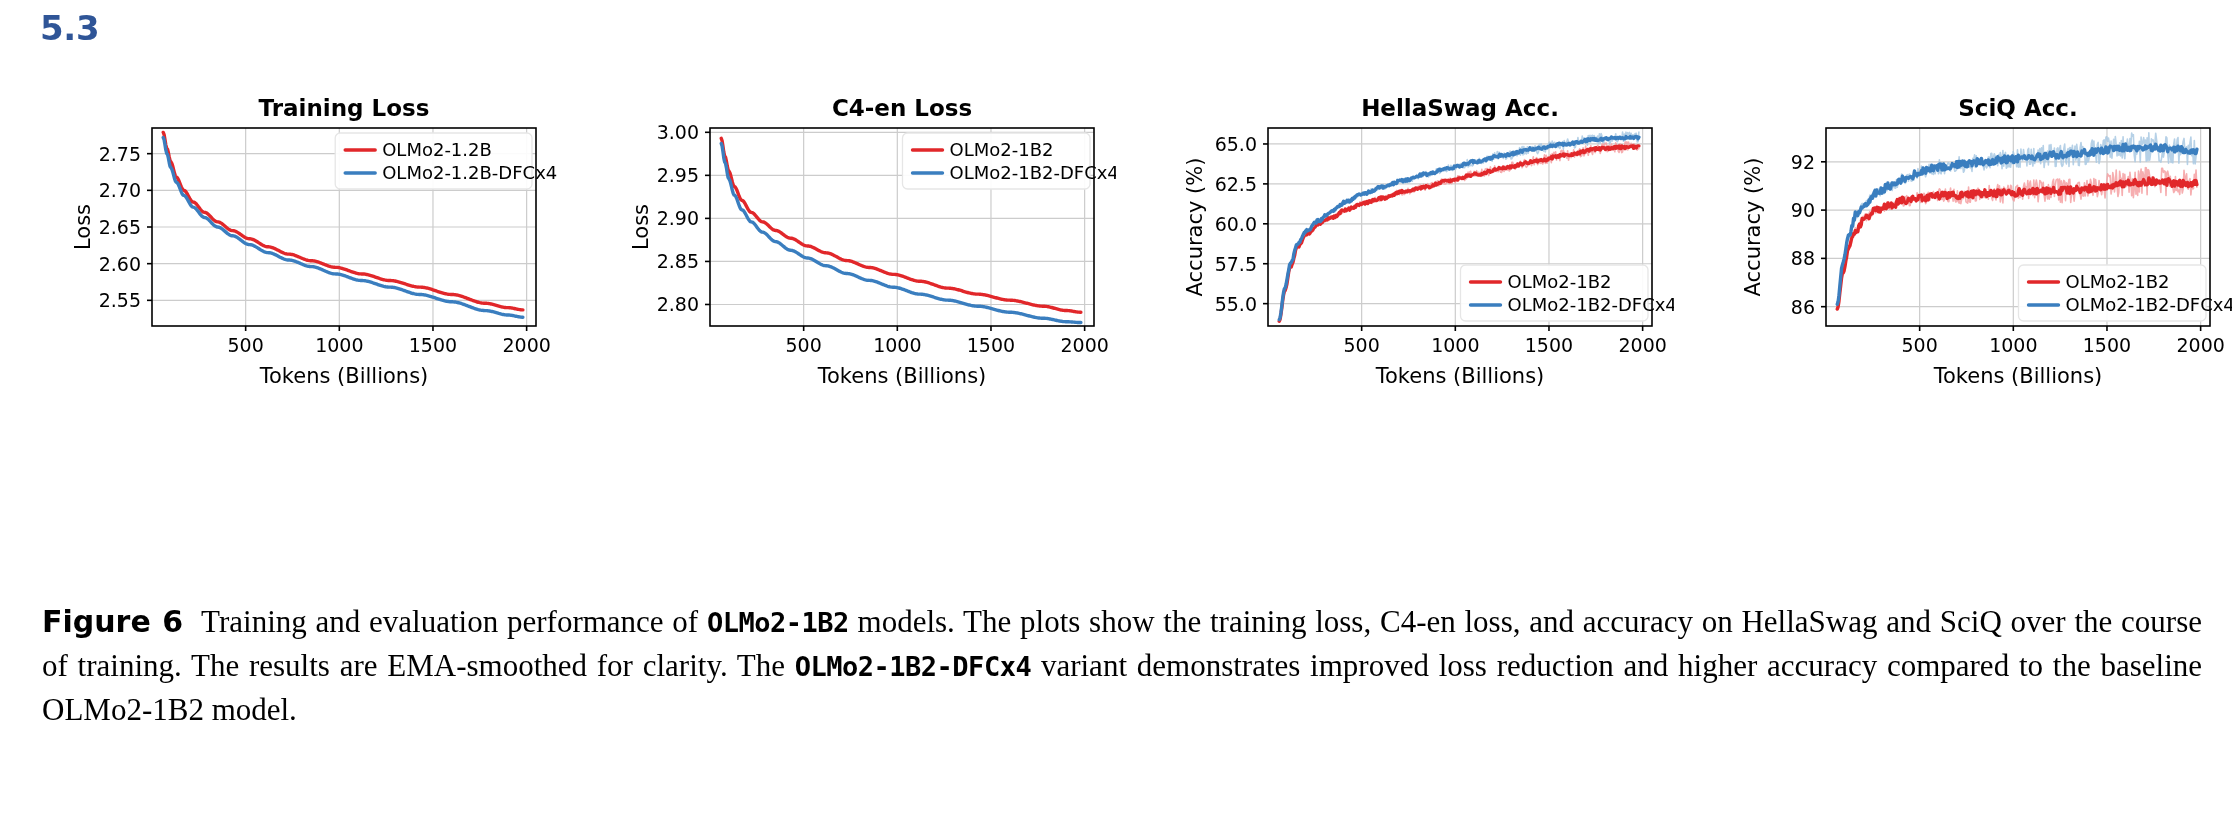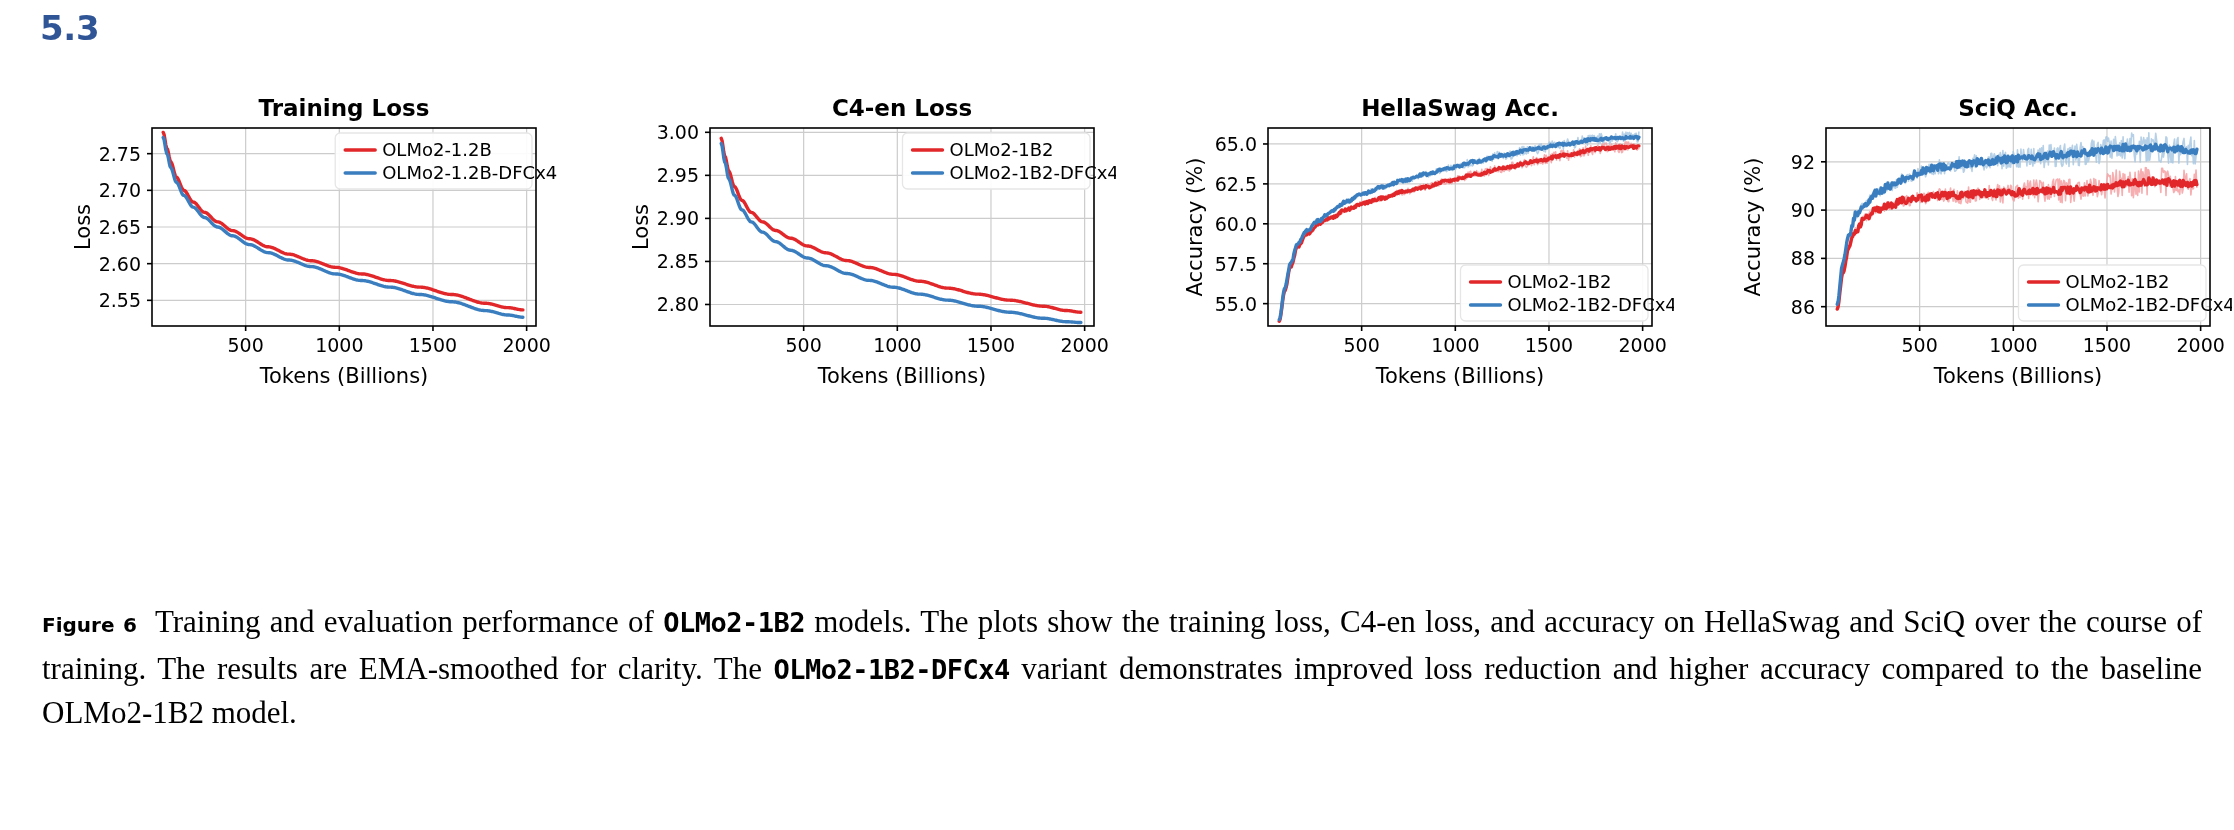--- a/index.html
+++ b/index.html
@@ -55,21 +55,21 @@
     font-family: "Liberation Serif", serif;
     font-size: 31px;
     line-height: 43px;
     color: #000;
     text-align: justify;
     text-justify: inter-word;
   }
   .caption b {
     font-family: "DejaVu Sans", sans-serif;
     font-weight: bold;
-    font-size: 20px;
+    font-size: 30px;
   }
   .caption .mono {
     font-family: "DejaVu Sans Mono", monospace;
     font-size: 27px;
     font-weight: bold;
     letter-spacing: -0.5px;
   }
   .caption .gap { display: inline-block; width: 18px; }
 
   

